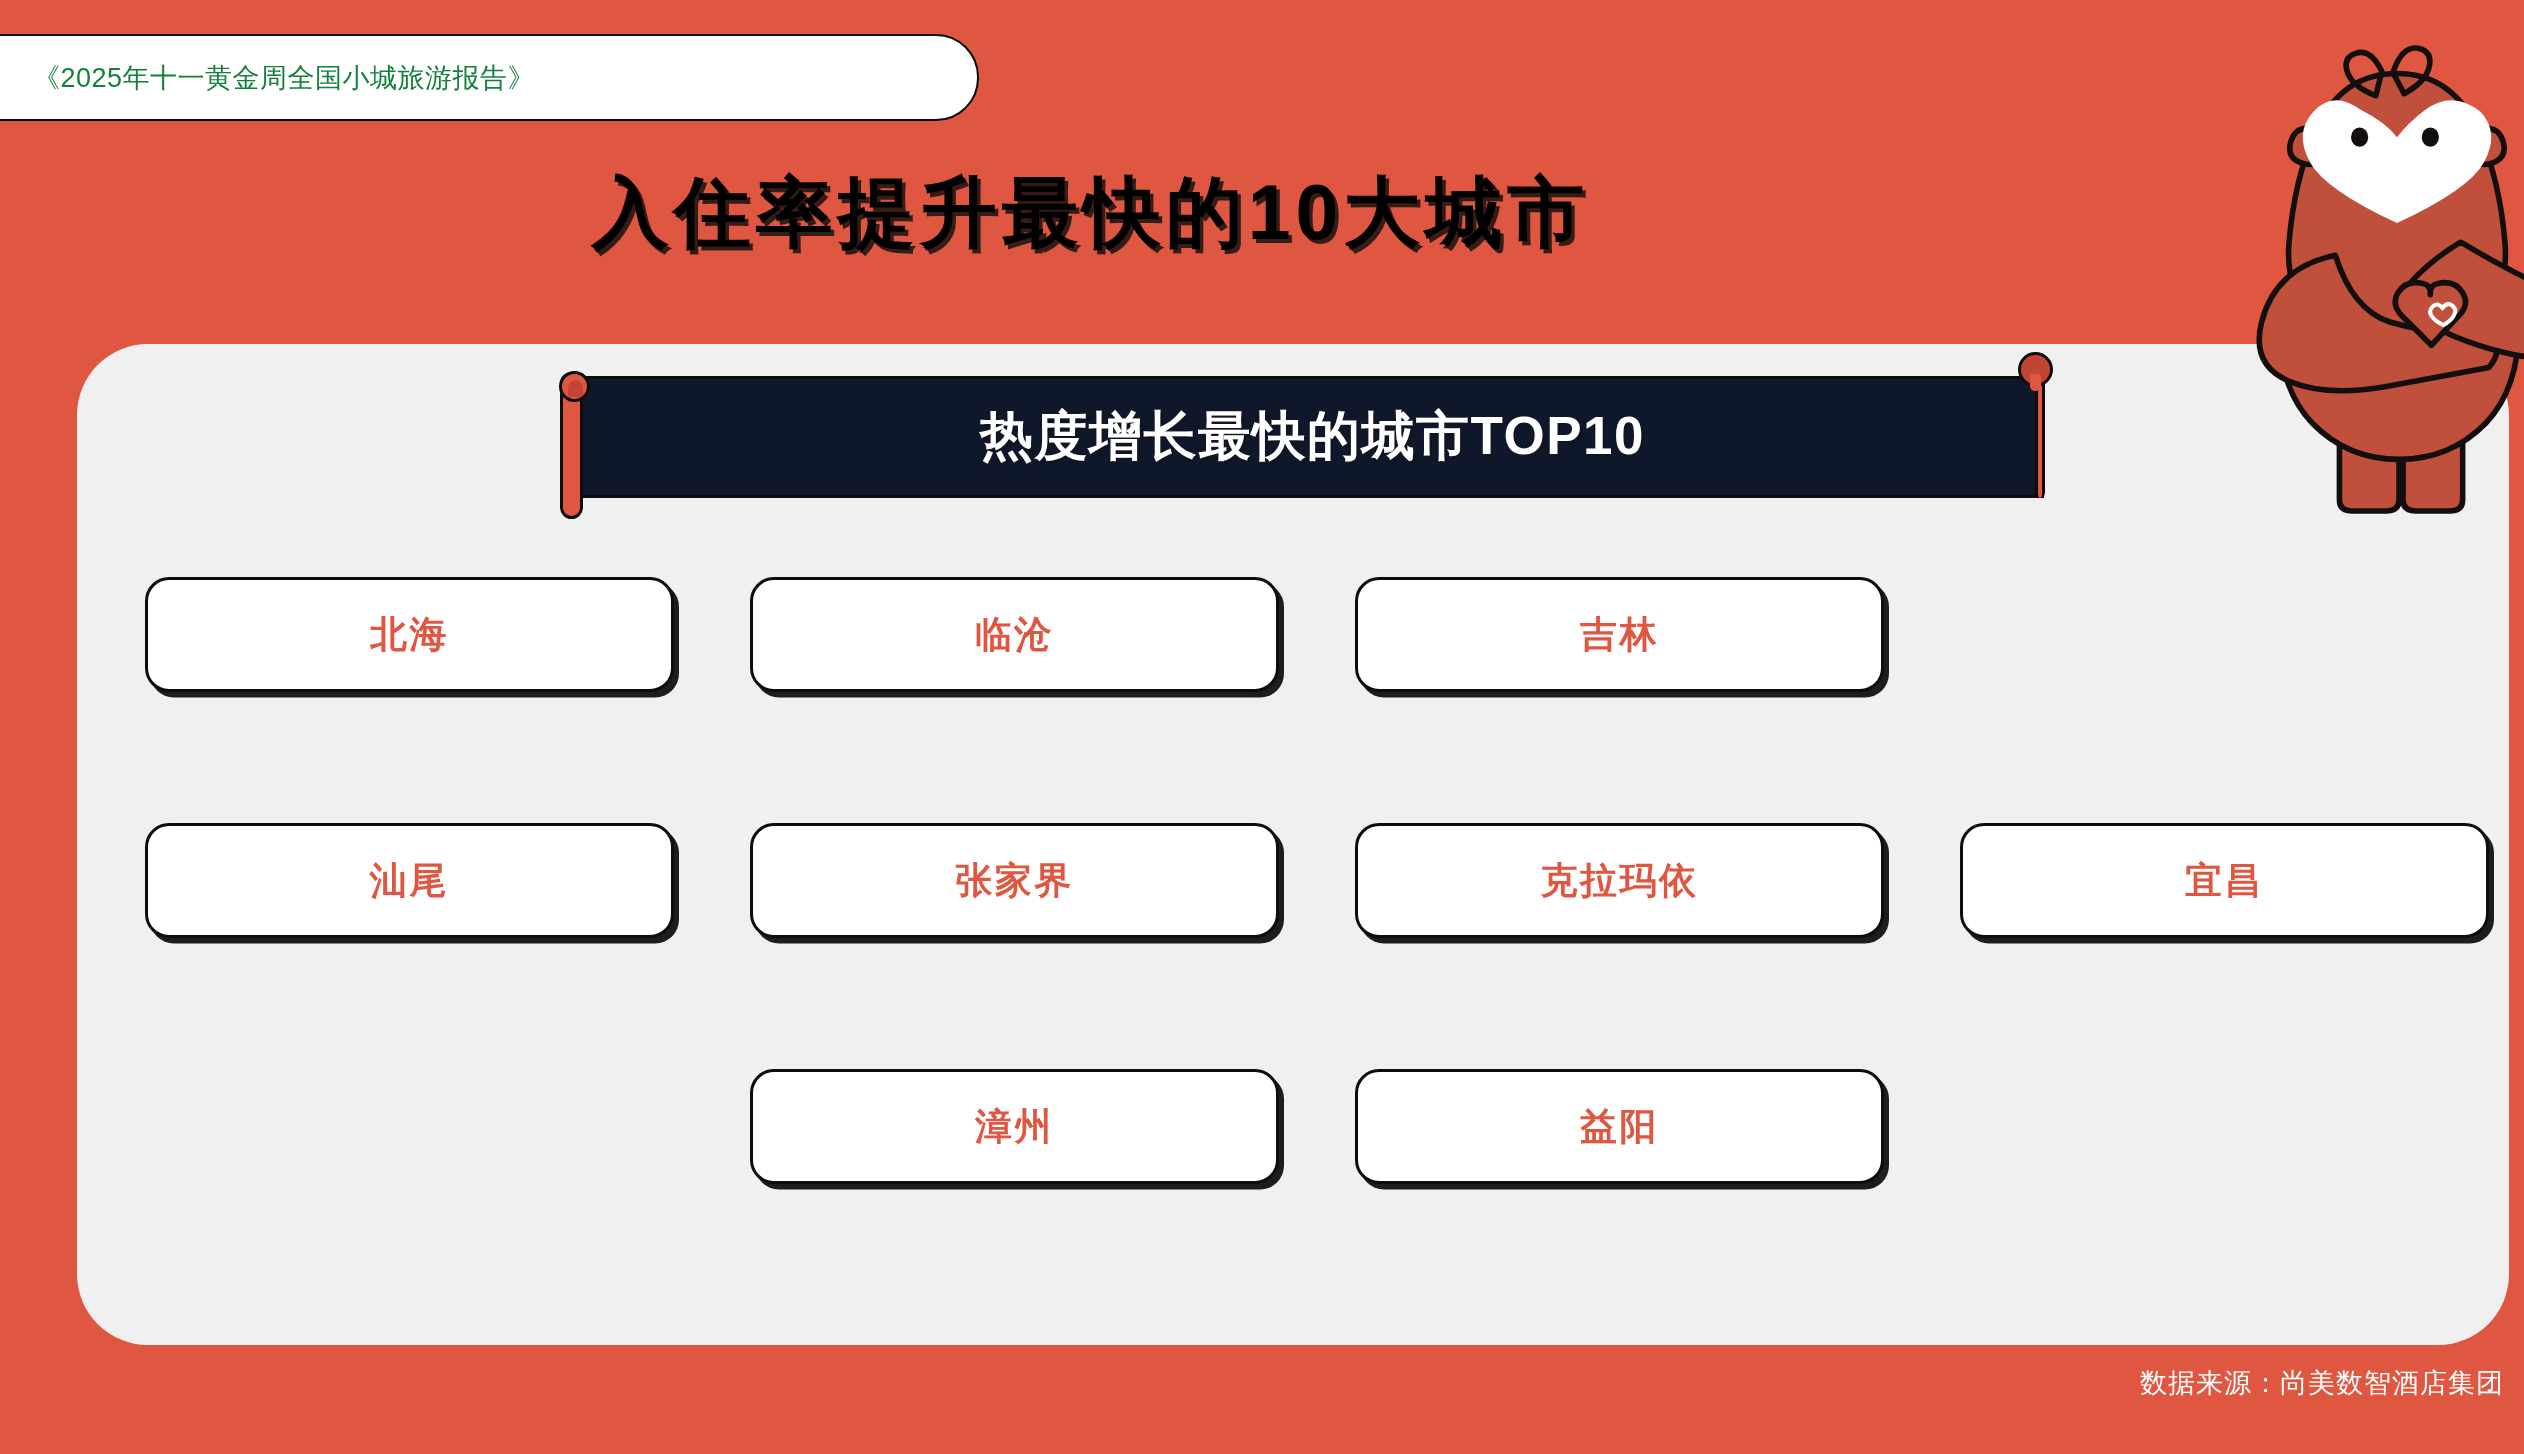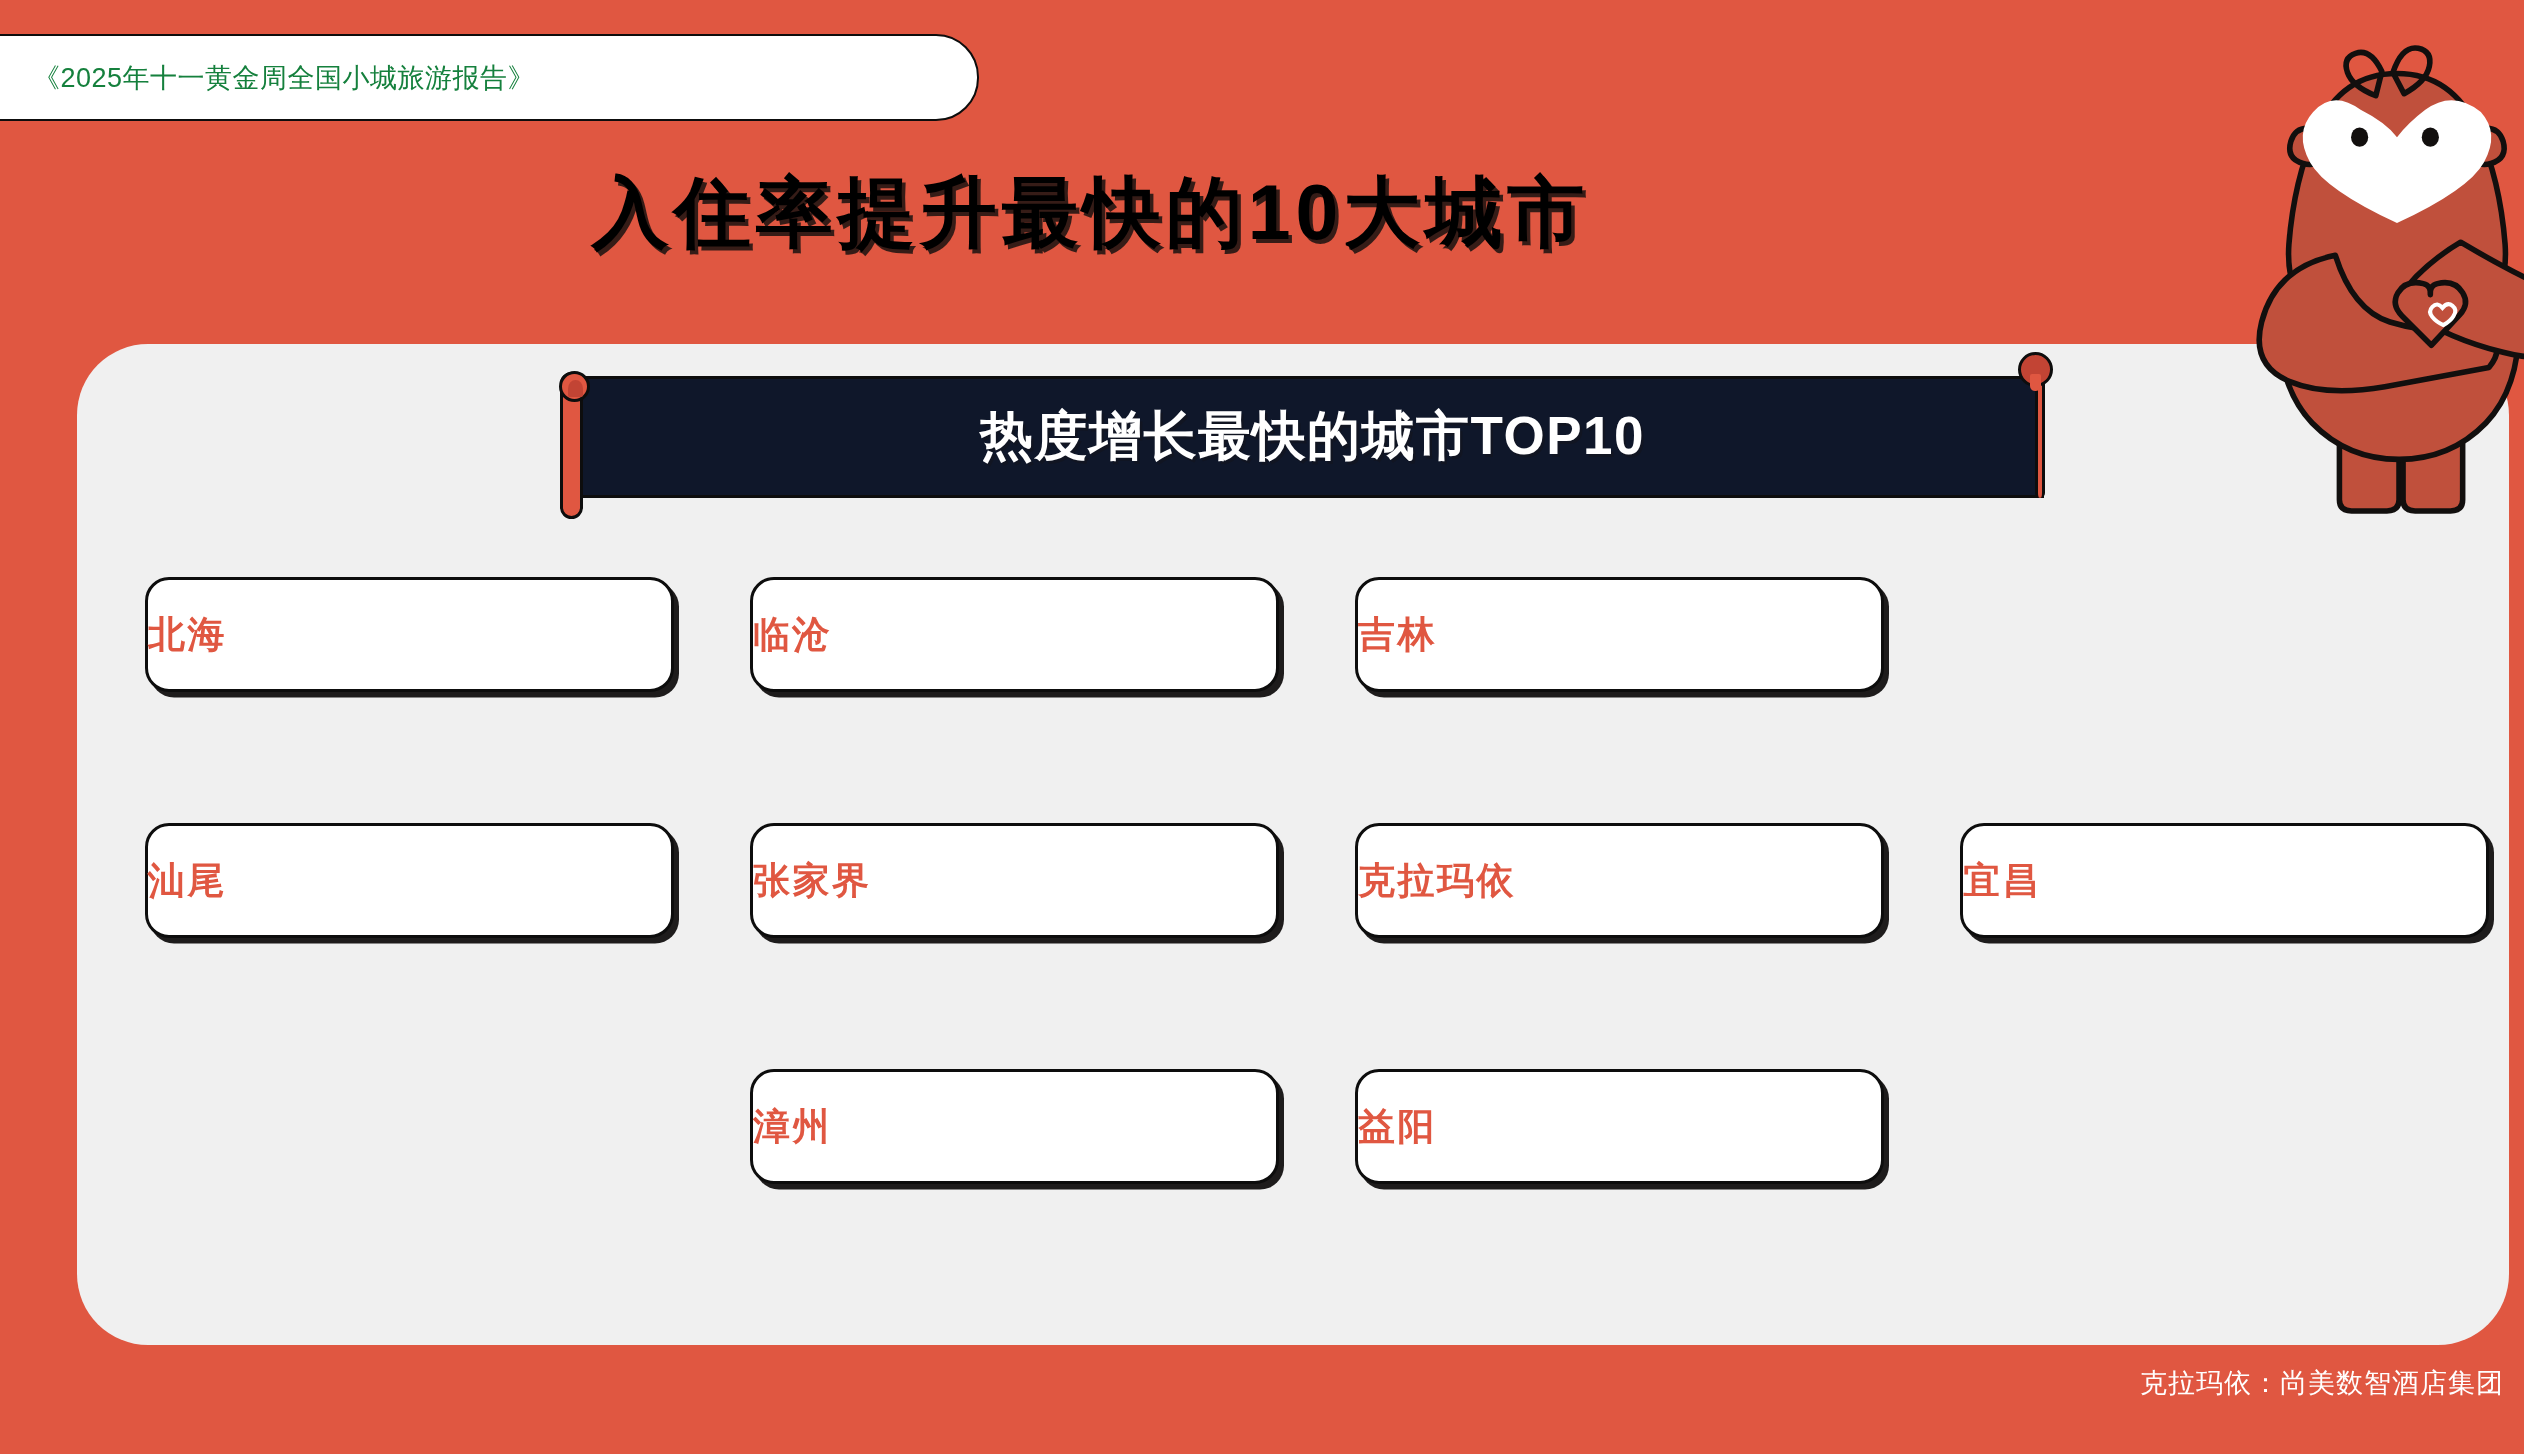--- a/index.html
+++ b/index.html
@@ -146,21 +146,21 @@
   }
   #row-1 { top:577px; }
   #row-2 { top:823px; }
   #row-3 { top:1069px; left:750px; }
 
   .city-card {
     width:529px; height:115px;
     background:#FFFFFF;
     border:3px solid #0D0D0D;
     border-radius:24px;
-    display:flex; align-items:center; justify-content:flex-start;
+    display:flex; align-items:center; justify-content:center;
     box-shadow: 5px 5.6px 0 rgba(12,10,10,.92);
   }
   .city-card .city-name {
     color:#E05741;
     font-size:37px;
     font-weight:bold;
     letter-spacing:2.5px;
     white-space:nowrap;
   }
 
@@ -236,21 +236,21 @@
 
   <div class="card-row" id="row-3">
     <div class="city-card">
       <span class="city-name">漳州</span>
     </div>
     <div class="city-card">
       <span class="city-name">益阳</span>
     </div>
   </div>
 
-  <div id="source-note">克拉玛依：尚美数智酒店集团</div>
+  <div id="source-note">数据来源：尚美数智酒店集团</div>
 
   <svg id="mascot" viewBox="0 0 720 980">
     <g stroke="#120F0E" stroke-width="11" stroke-linecap="round" stroke-linejoin="round" fill="#C0503C">
 
       <path d="M246 760 L246 940 q0 22 24 22 l70 0 q24 0 24 -22 L364 760 Z"></path>
       <path d="M372 760 L372 940 q0 22 24 22 l70 0 q24 0 24 -22 L490 760 Z"></path>
 
       <path d="M132 520 q-24 180 60 268 q70 72 172 72 q102 0 172 -72 q84 -88 60 -268 Z"></path>
 
       <path d="M360 96 q-110 0 -160 112 q-44 98 -54 226 q-6 84 38 128 q58 58 176 58 q118 0 176 -58 q44 -44 38 -128 q-10 -128 -54 -226 q-50 -112 -160 -112 Z"></path>

